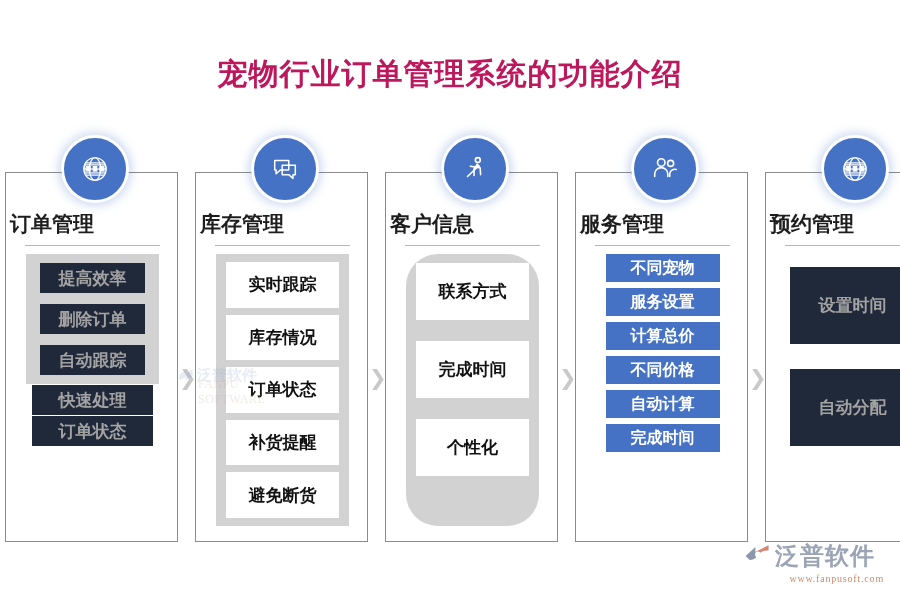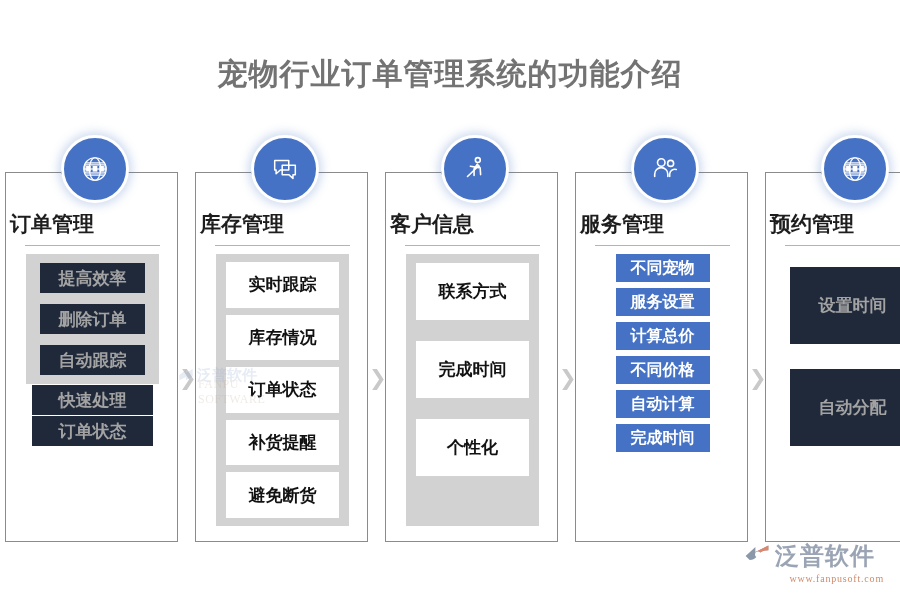--- a/index.html
+++ b/index.html
@@ -17,21 +17,21 @@
   }
 
   #page-title {
     position: absolute;
     top: 54px;
     left: 0;
     width: 900px;
     text-align: center;
     font-size: 30px;
     font-weight: 700;
-    color: #737373;
+    color: #be185d;
     letter-spacing: 1px;
     font-family: "Liberation Serif", "DejaVu Serif", serif;
   }
 
   
   #columns {
     position: absolute;
     top: 172px;
     left: 5px;
     width: 893px;
@@ -174,26 +174,26 @@
   
   .c1 .group { padding: 9px 0; gap: 11px; }
   .c1 .chip.dark.in  { width: 105px; height: 30px; font-size: 17px; }
   .c1 .chip.dark.out { width: 121px; height: 30px; font-size: 17px; margin-top: 1px; }
 
   
   .c2 .group { padding: 8px 0; gap: 7px; height: 272px; }
   .c2 .chip.white { width: 113px; height: 48px; font-size: 17px; }
 
   
-  .c3 .group { padding: 9px 0; gap: 21px; height: 272px; }
+  .c3 .group { padding: 9px 0; gap: 21px; height: 272px; border-radius: 32px; }
   .c3 .chip.white { width: 113px; height: 57px; font-size: 17px; }
 
   
   .c4 .stack { display: flex; flex-direction: column; align-items: center; gap: 6px; }
-  .c4 .chip.blue { width: 94px; height: 28px; font-size: 16px; }
+  .c4 .chip.blue { width: 114px; height: 28px; font-size: 16px; }
 
   
   .c5 .stack { display: flex; flex-direction: column; align-items: center; gap: 25px; padding-top: 13px; }
   .c5 .chip.dark { width: 125px; height: 77px; font-size: 17px; }
 
   
   #brand {
     position: absolute;
     right: 16px;
     bottom: 12px;

